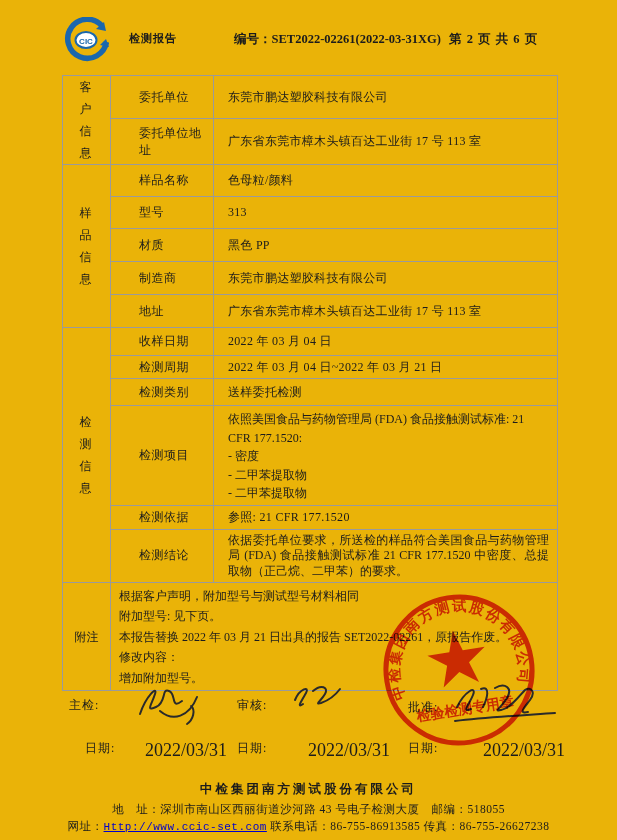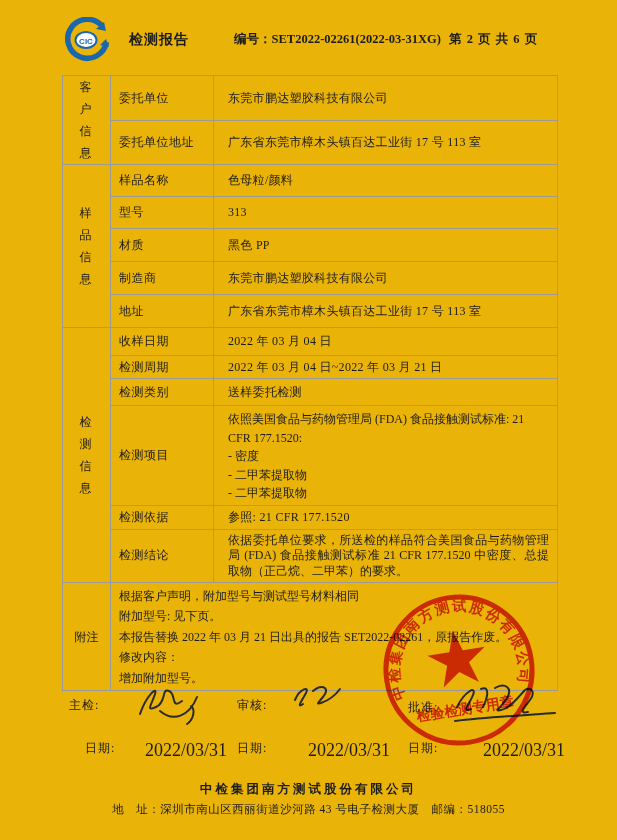--- a/index.html
+++ b/index.html
@@ -5,29 +5,29 @@
   * { margin:0; padding:0; box-sizing:border-box; }
   html,body { background:#e8e8e8; }
   .page {
     position:relative; width:617px; height:840px; margin:0 auto;
     background:#eab308; overflow:hidden;
     font-family:"Liberation Serif","DejaVu Serif",serif;
     color:#1c1c1c;
   }
   
   .hdr-logo { position:absolute; left:63px; top:17px; width:46px; height:46px; }
-  .hdr-title { position:absolute; left:129px; top:31px; font-size:14px; font-weight:bold; letter-spacing:1px; }
+  .hdr-title { position:absolute; left:129px; top:31px; font-size:11px; font-weight:bold; letter-spacing:1px; }
   .hdr-no { position:absolute; left:234px; top:31px; font-size:12.5px; font-weight:bold; }
   .hdr-page { position:absolute; left:449px; top:31px; font-size:12.5px; font-weight:bold; letter-spacing:1px; }
   
   table.report { position:absolute; left:62px; top:75px; width:496px; border-collapse:collapse; table-layout:fixed; }
   table.report td { border:1px solid #9a9a9a; font-size:12px; vertical-align:middle; overflow:hidden; }
   td.sec { width:48px; text-align:center; line-height:22px; }
   td.sec .wrap2 { display:inline-block; width:2.2em; letter-spacing:2px; }
-  td.lbl { width:103px; padding-left:8px; letter-spacing:0.5px; }
+  td.lbl { width:103px; padding-left:28px; letter-spacing:0.5px; }
   td.val { padding-left:14px; padding-right:8px; letter-spacing:0.3px; }
   td.val-multi { vertical-align:top; padding:4px 10px 2px 14px; line-height:18.5px; }
   td.val-just { line-height:15.5px; padding:3px 8px 3px 14px; text-align:justify; }
   td.note { vertical-align:top; padding:3px 10px 2px 8px; line-height:20.4px; }
   
   .sig-label { position:absolute; font-size:12px; letter-spacing:1px; }
   .sig-date-label { position:absolute; font-size:12px; letter-spacing:1px; }
   .sig-date { position:absolute; font-size:18px; }
   .sig-svg { position:absolute; }
   .sig-svg path { stroke:#2a2a2a; stroke-width:2; fill:none; stroke-linecap:round; }
@@ -174,15 +174,20 @@
     <text font-size="14.5" font-weight="bold" fill="#d9281c" font-family="Liberation Serif, serif">
       <textPath href="#ringArc" startOffset="2" textLength="228">中检集团南方测试股份有限公司</textPath>
     </text>
     <polygon fill="#d9281c" points="80,40 86.8,61 109,61 91.1,74 97.9,95 80,82 62.1,95 68.9,74 51,61 73.2,61"></polygon>
     <text x="80" y="124" text-anchor="middle" font-size="14" font-weight="bold" fill="#d9281c" font-family="Liberation Serif, serif">检验检测专用章</text>
   </svg>
 
   <div class="footer">
     <div class="co">中检集团南方测试股份有限公司</div>
     <div class="addr">地　址：深圳市南山区西丽街道沙河路 43 号电子检测大厦　邮编：518055</div>
+    <div class="web">
+      <span>网址：</span><a class="link" href="#">Http://www.ccic-set.com</a>
+      <span>联系电话：86-755-86913585</span>
+      <span>传真：86-755-26627238</span>
+    </div>
   </div>
 
 </div>
 
 </body></html>

